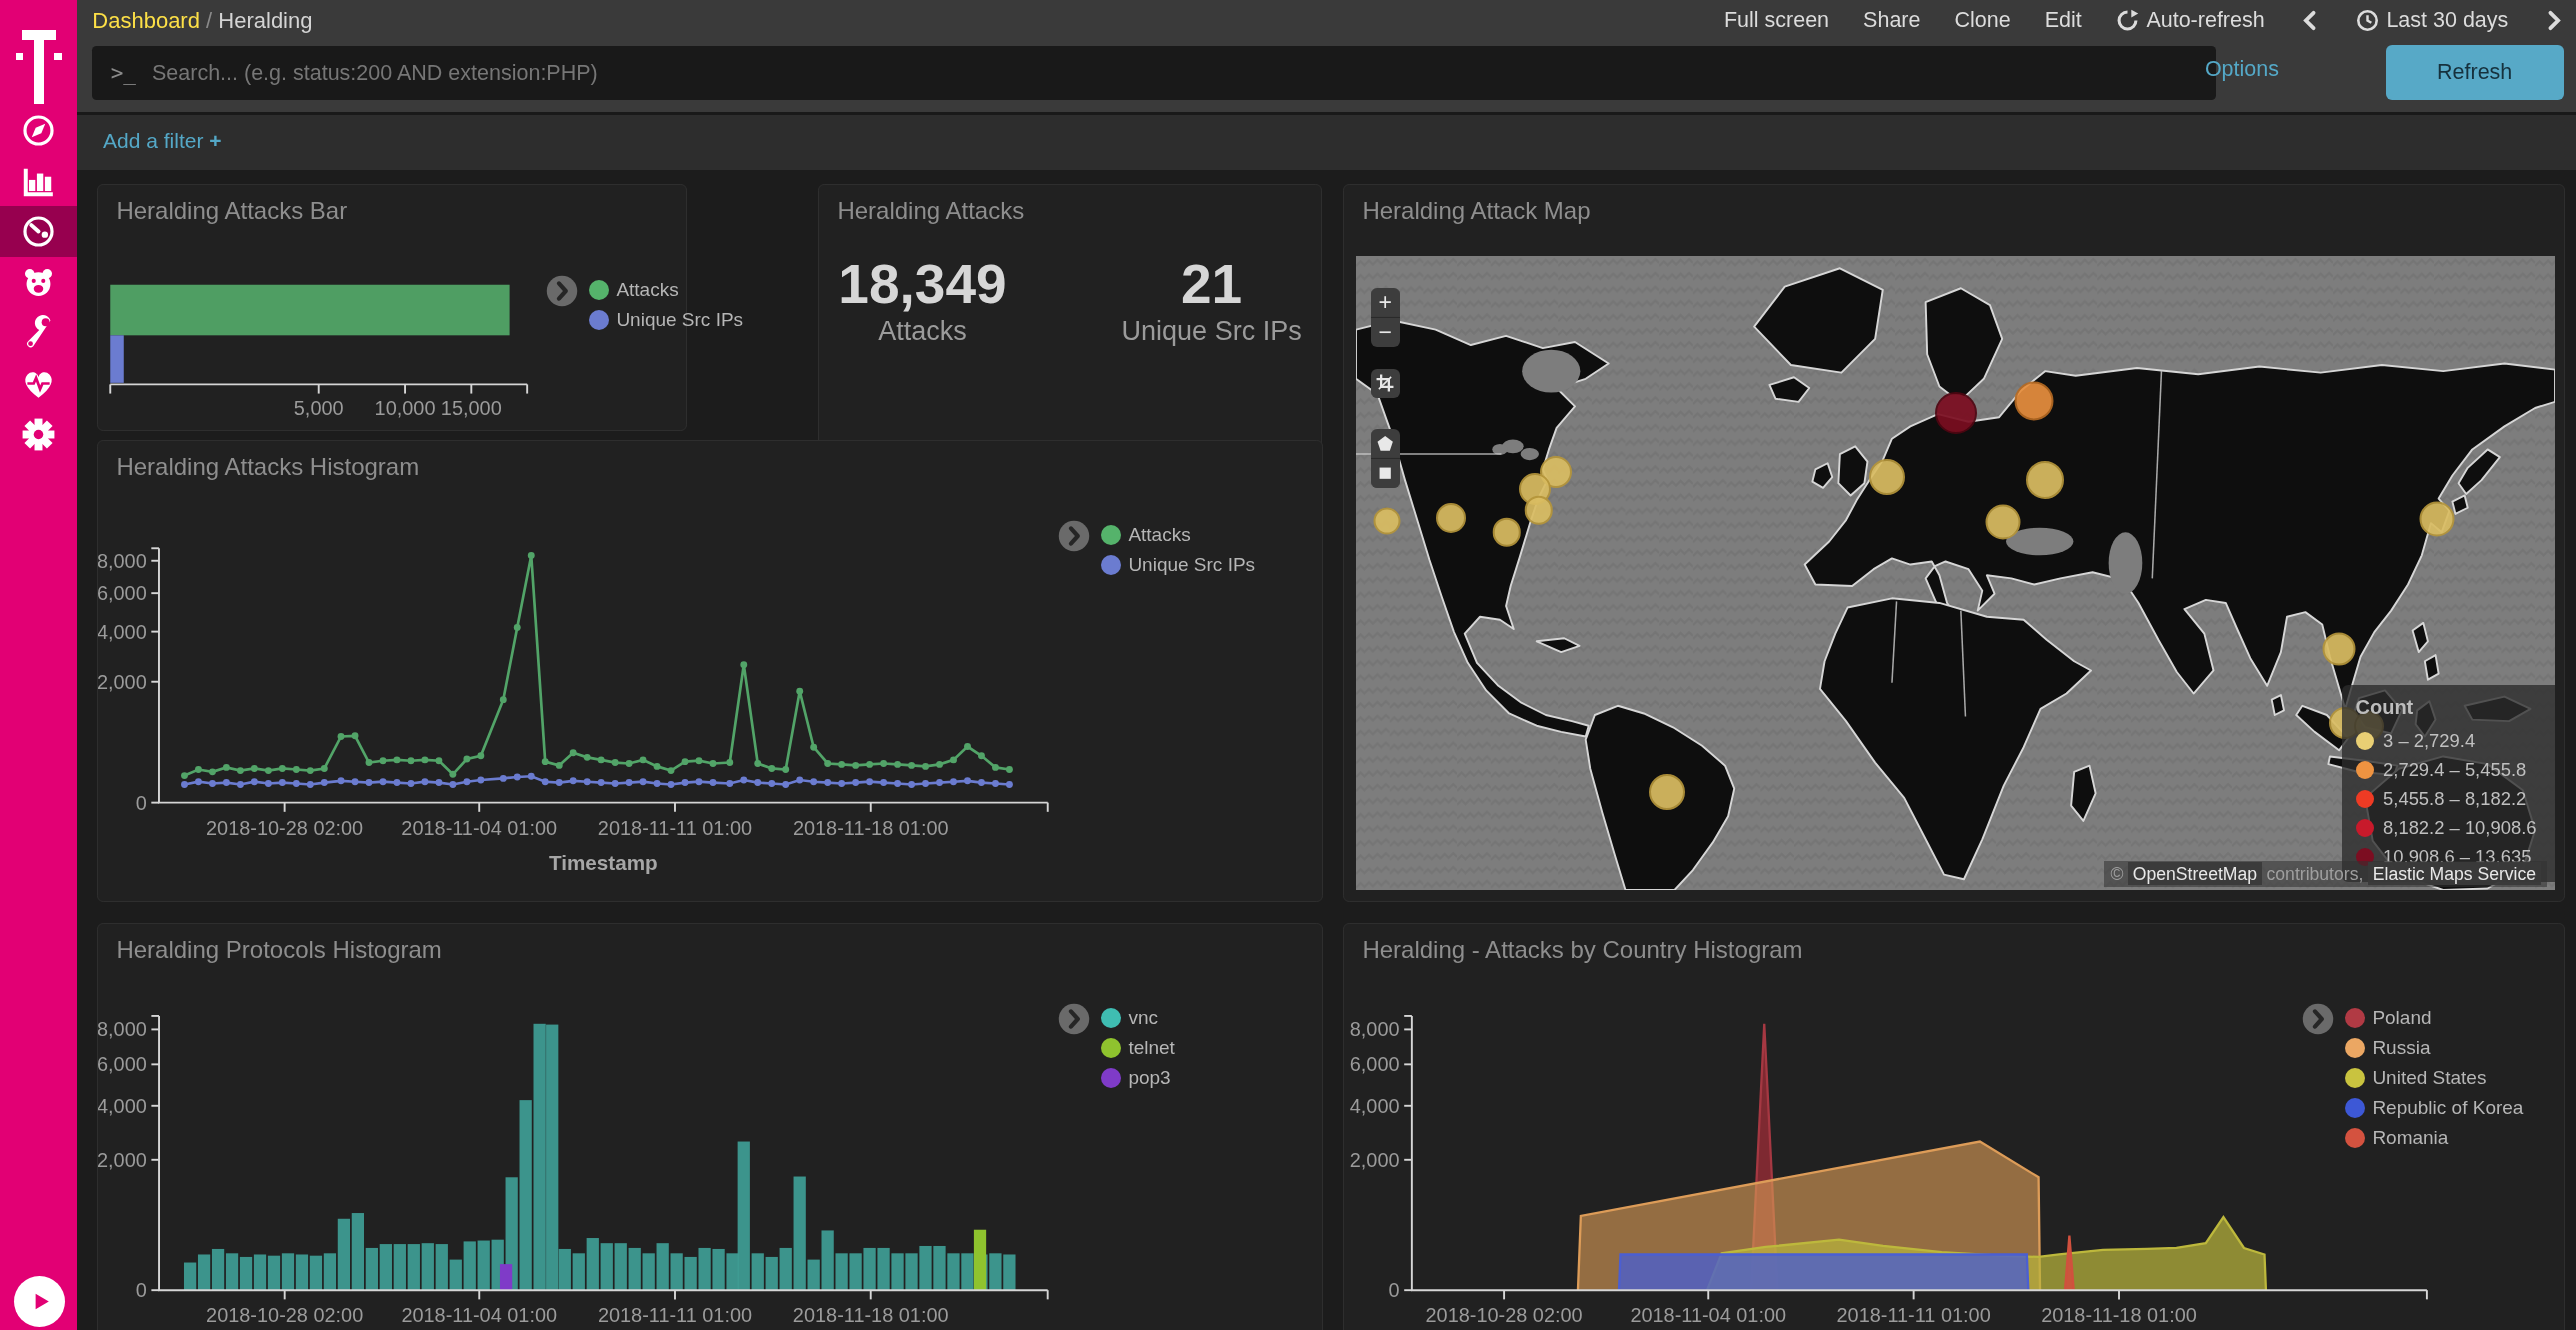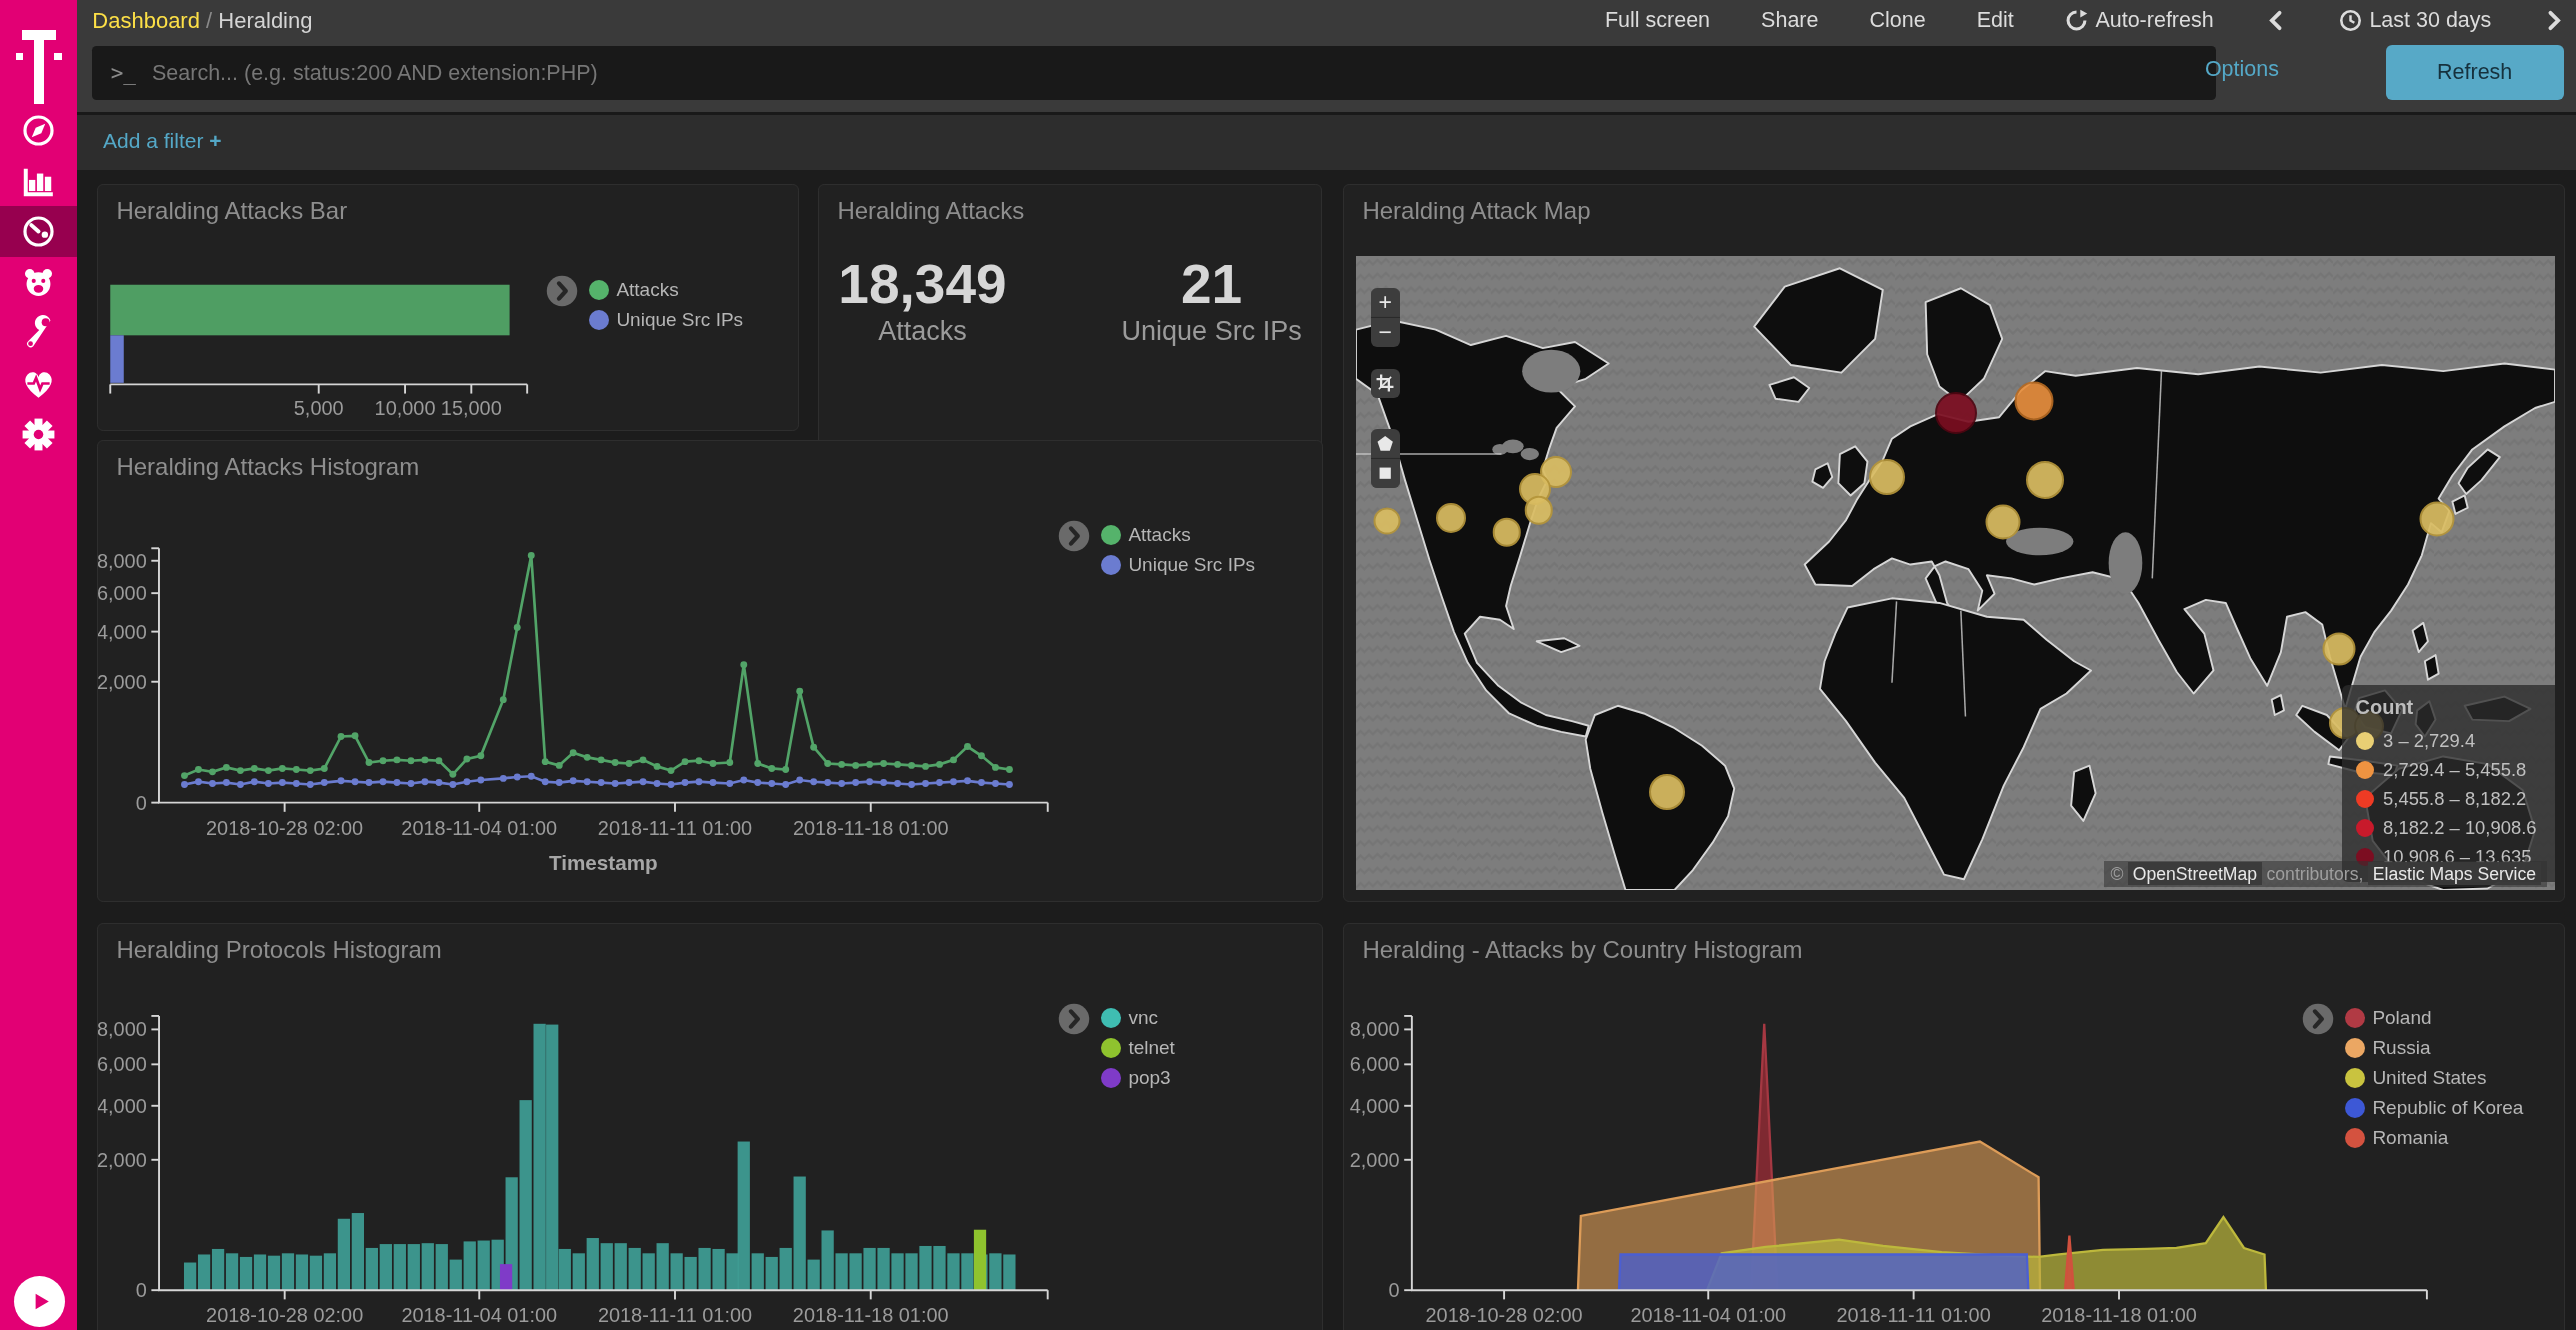--- a/index.html
+++ b/index.html
@@ -15,21 +15,21 @@
   .side-item{position:absolute;left:0;width:77px;height:51px;display:flex;align-items:center;justify-content:center;cursor:pointer;}
   .side-item.active{background:#97004f;}
   .side-item svg{width:35px;height:35px;}
   .side-expand{position:absolute;left:14px;top:1276px;width:51px;height:51px;border-radius:50%;background:#fff;display:flex;align-items:center;justify-content:center;}
   
   .main{position:absolute;left:77px;top:0;width:2499px;height:1331px;}
   .topbar{position:absolute;left:0;top:0;width:100%;height:40px;background:#3a3a3a;}
   .crumb{position:absolute;left:15.3px;top:7.7px;font-size:22px;color:#8a8a8a;}
   .crumb .root{color:#fde047;cursor:pointer;}
   .crumb .cur{color:#d4d4d4;margin-top:8px;}
-  .actions{position:absolute;right:10.7px;top:0;height:40px;display:flex;align-items:center;gap:51px;font-size:21.5px;color:#dcdcdc;}
+  .actions{position:absolute;right:10.7px;top:0;height:40px;display:flex;align-items:center;gap:34px;font-size:21.5px;color:#dcdcdc;}
   .actions .act{cursor:pointer;display:flex;align-items:center;gap:7.7px;}
   .actions svg{width:23px;height:23px;}
   .searchrow{position:absolute;left:0;top:40px;width:100%;height:72px;background:#3a3a3a;border-bottom:3.1px solid #191919;}
   .searchbox{position:absolute;left:15.3px;top:6.1px;width:2124px;height:54px;background:#191919;border-radius:4.6px;display:flex;align-items:center;}
   .prompt{font-family:"DejaVu Sans Mono",monospace;font-size:21px;color:#8b8b8b;padding:0 14px 0 18.4px;}
   .searchbox input{flex:1;background:transparent;border:none;outline:none;color:#cfcfcf;font-size:21.5px;font-family:inherit;}
   .searchbox input::placeholder{color:#767676;}
   .options{position:absolute;right:297px;top:17px;font-size:21.5px;color:#54a8c7;cursor:pointer;}
   .refresh{position:absolute;right:12.3px;top:4.6px;width:178px;height:55px;background:#57a9c7;border:none;border-radius:6.1px;
     font-size:21.5px;color:#16313d;font-family:inherit;cursor:pointer;}
@@ -199,21 +199,21 @@
   </div>
 
   <div class="filterrow">
     <span class="addfilter">
       <span>Add a filter</span> <b>+</b>
     </span>
   </div>
 
   <div class="dash">
 
-    <div class="panel" style="left:20px;top:14px;width:702px;height:247px">
+    <div class="panel" style="left:20px;top:14px;width:590px;height:247px">
       <div class="p-title">Heralding Attacks Bar</div>
       <svg class="chart" width="702" height="247" viewBox="0 0 916 322">
           <rect x="16" y="130" width="521.0628399723012" height="66" fill="#4f9e63"></rect>
           <rect x="16" y="196" width="17.62761469966938" height="62" fill="#6b7cd0"></rect>
           <path d="M16,260 H560" stroke="#d6d6d6" stroke-width="2.5" fill="none"></path>
           <path d="M16,260 v12" stroke="#d6d6d6" stroke-width="2.5" fill="none"></path>
           <path d="M288,260 v12" stroke="#d6d6d6" stroke-width="2.5" fill="none"></path>
           <text x="288" y="300" text-anchor="middle" class="tick">5,000</text>
           <path d="M400.6660889654819,260 v12" stroke="#d6d6d6" stroke-width="2.5" fill="none"></path>
           <text x="400.6660889654819" y="300" text-anchor="middle" class="tick">10,000</text>

